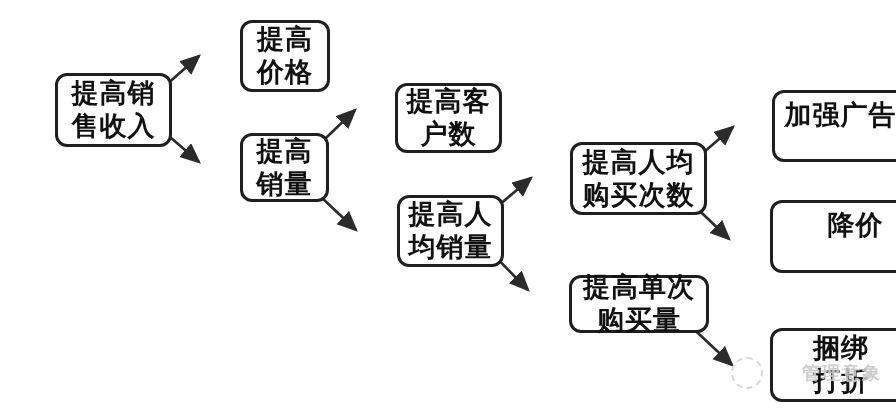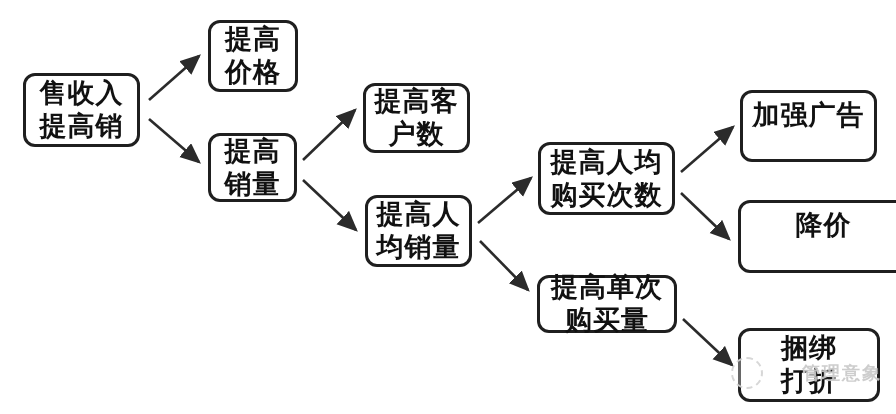--- a/index.html
+++ b/index.html
@@ -19,20 +19,21 @@
     display:flex;
     flex-direction:column;
     align-items:center;
     justify-content:center;
     text-align:center;
     font-weight:bold;
     font-size:27px;
     line-height:33px;
     color:#111111;
     letter-spacing:1px;
+    margin-left:32px;
   }
   .node.top-text{justify-content:flex-start;padding-top:6px;}
   
   .n1{left:23px;  top:73px;  width:117px; height:74px;}
   .n2{left:208px; top:20px;  width:90px;  height:72px;}
   .n3{left:208px; top:133px; width:89px;  height:69px;}
   .n4{left:363px; top:83px;  width:107px; height:70px;align-items:center;}
   .n5{left:365px; top:195px; width:107px; height:72px;}
   .n6{left:538px; top:142px; width:137px; height:73px;}
   .n7{left:740px; top:90px;  width:137px; height:72px;}
@@ -84,22 +85,22 @@
       <line x1="303" y1="180" x2="356" y2="230" marker-end="url(#ah)"></line>
       <line x1="478" y1="223" x2="531" y2="178" marker-end="url(#ah)"></line>
       <line x1="480" y1="241" x2="528" y2="290" marker-end="url(#ah)"></line>
       <line x1="681" y1="172" x2="733" y2="127" marker-end="url(#ah)"></line>
       <line x1="681" y1="193" x2="729" y2="239" marker-end="url(#ah)"></line>
       <line x1="683" y1="319" x2="732" y2="365" marker-end="url(#ah)"></line>
     </g>
   </svg>
 
   <div class="node n1">
+    <span>提高销</span>
     <span>售收入</span>
-    <span>提高销</span>
   </div>
 
   <div class="node n2">
     <span>提高</span>
     <span>价格</span>
   </div>
 
   <div class="node n3">
     <span>提高</span>
     <span>销量</span>

